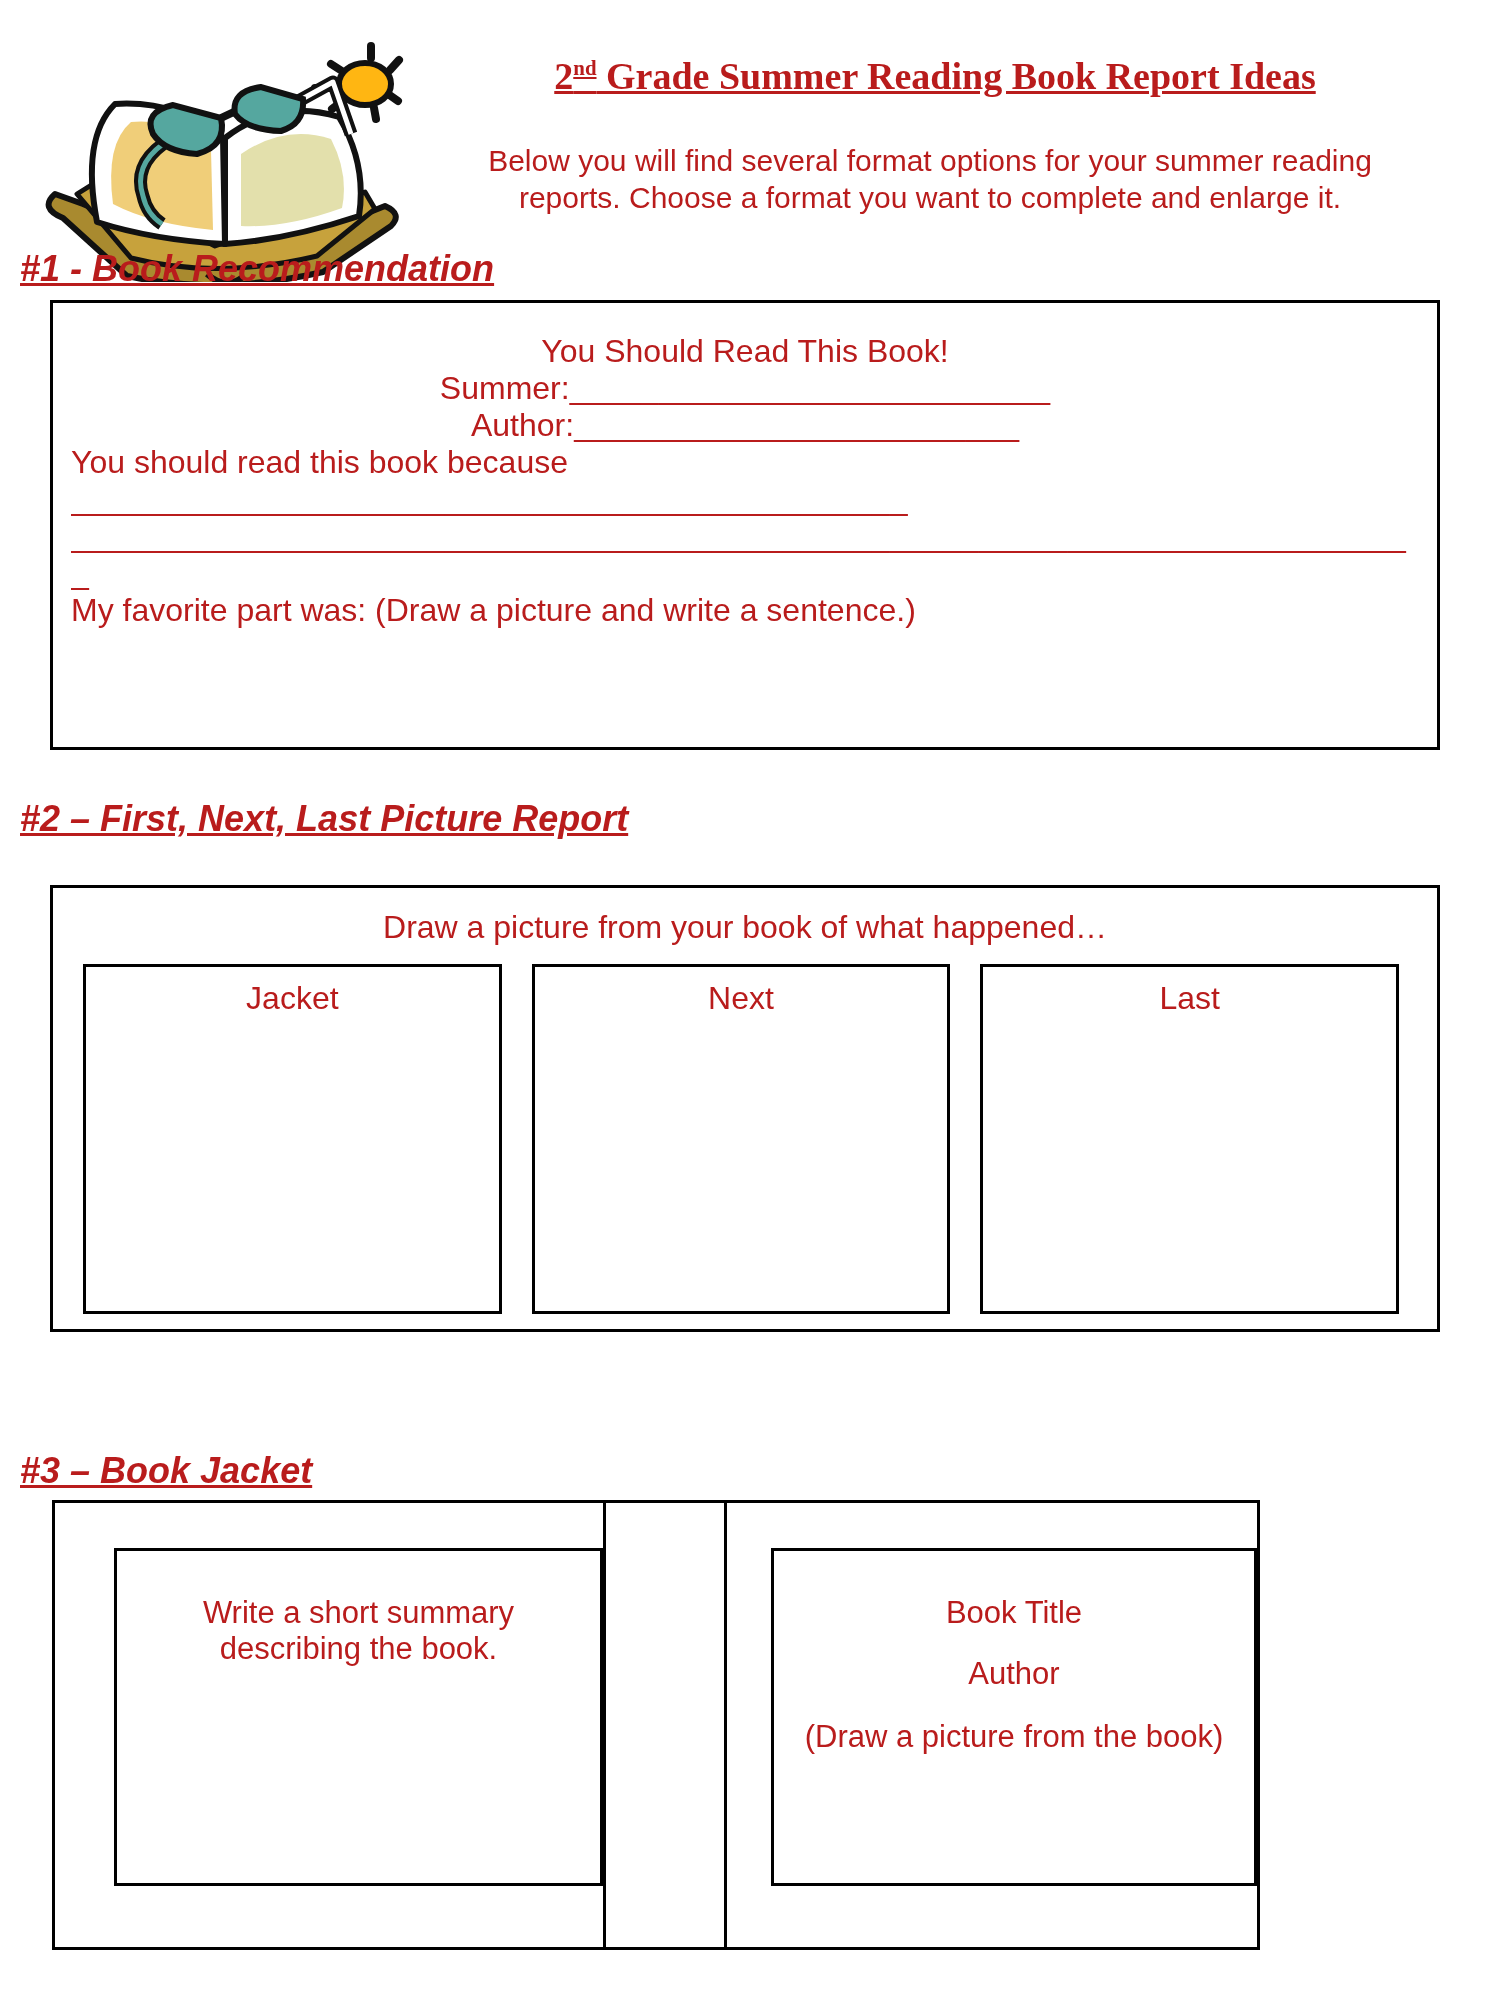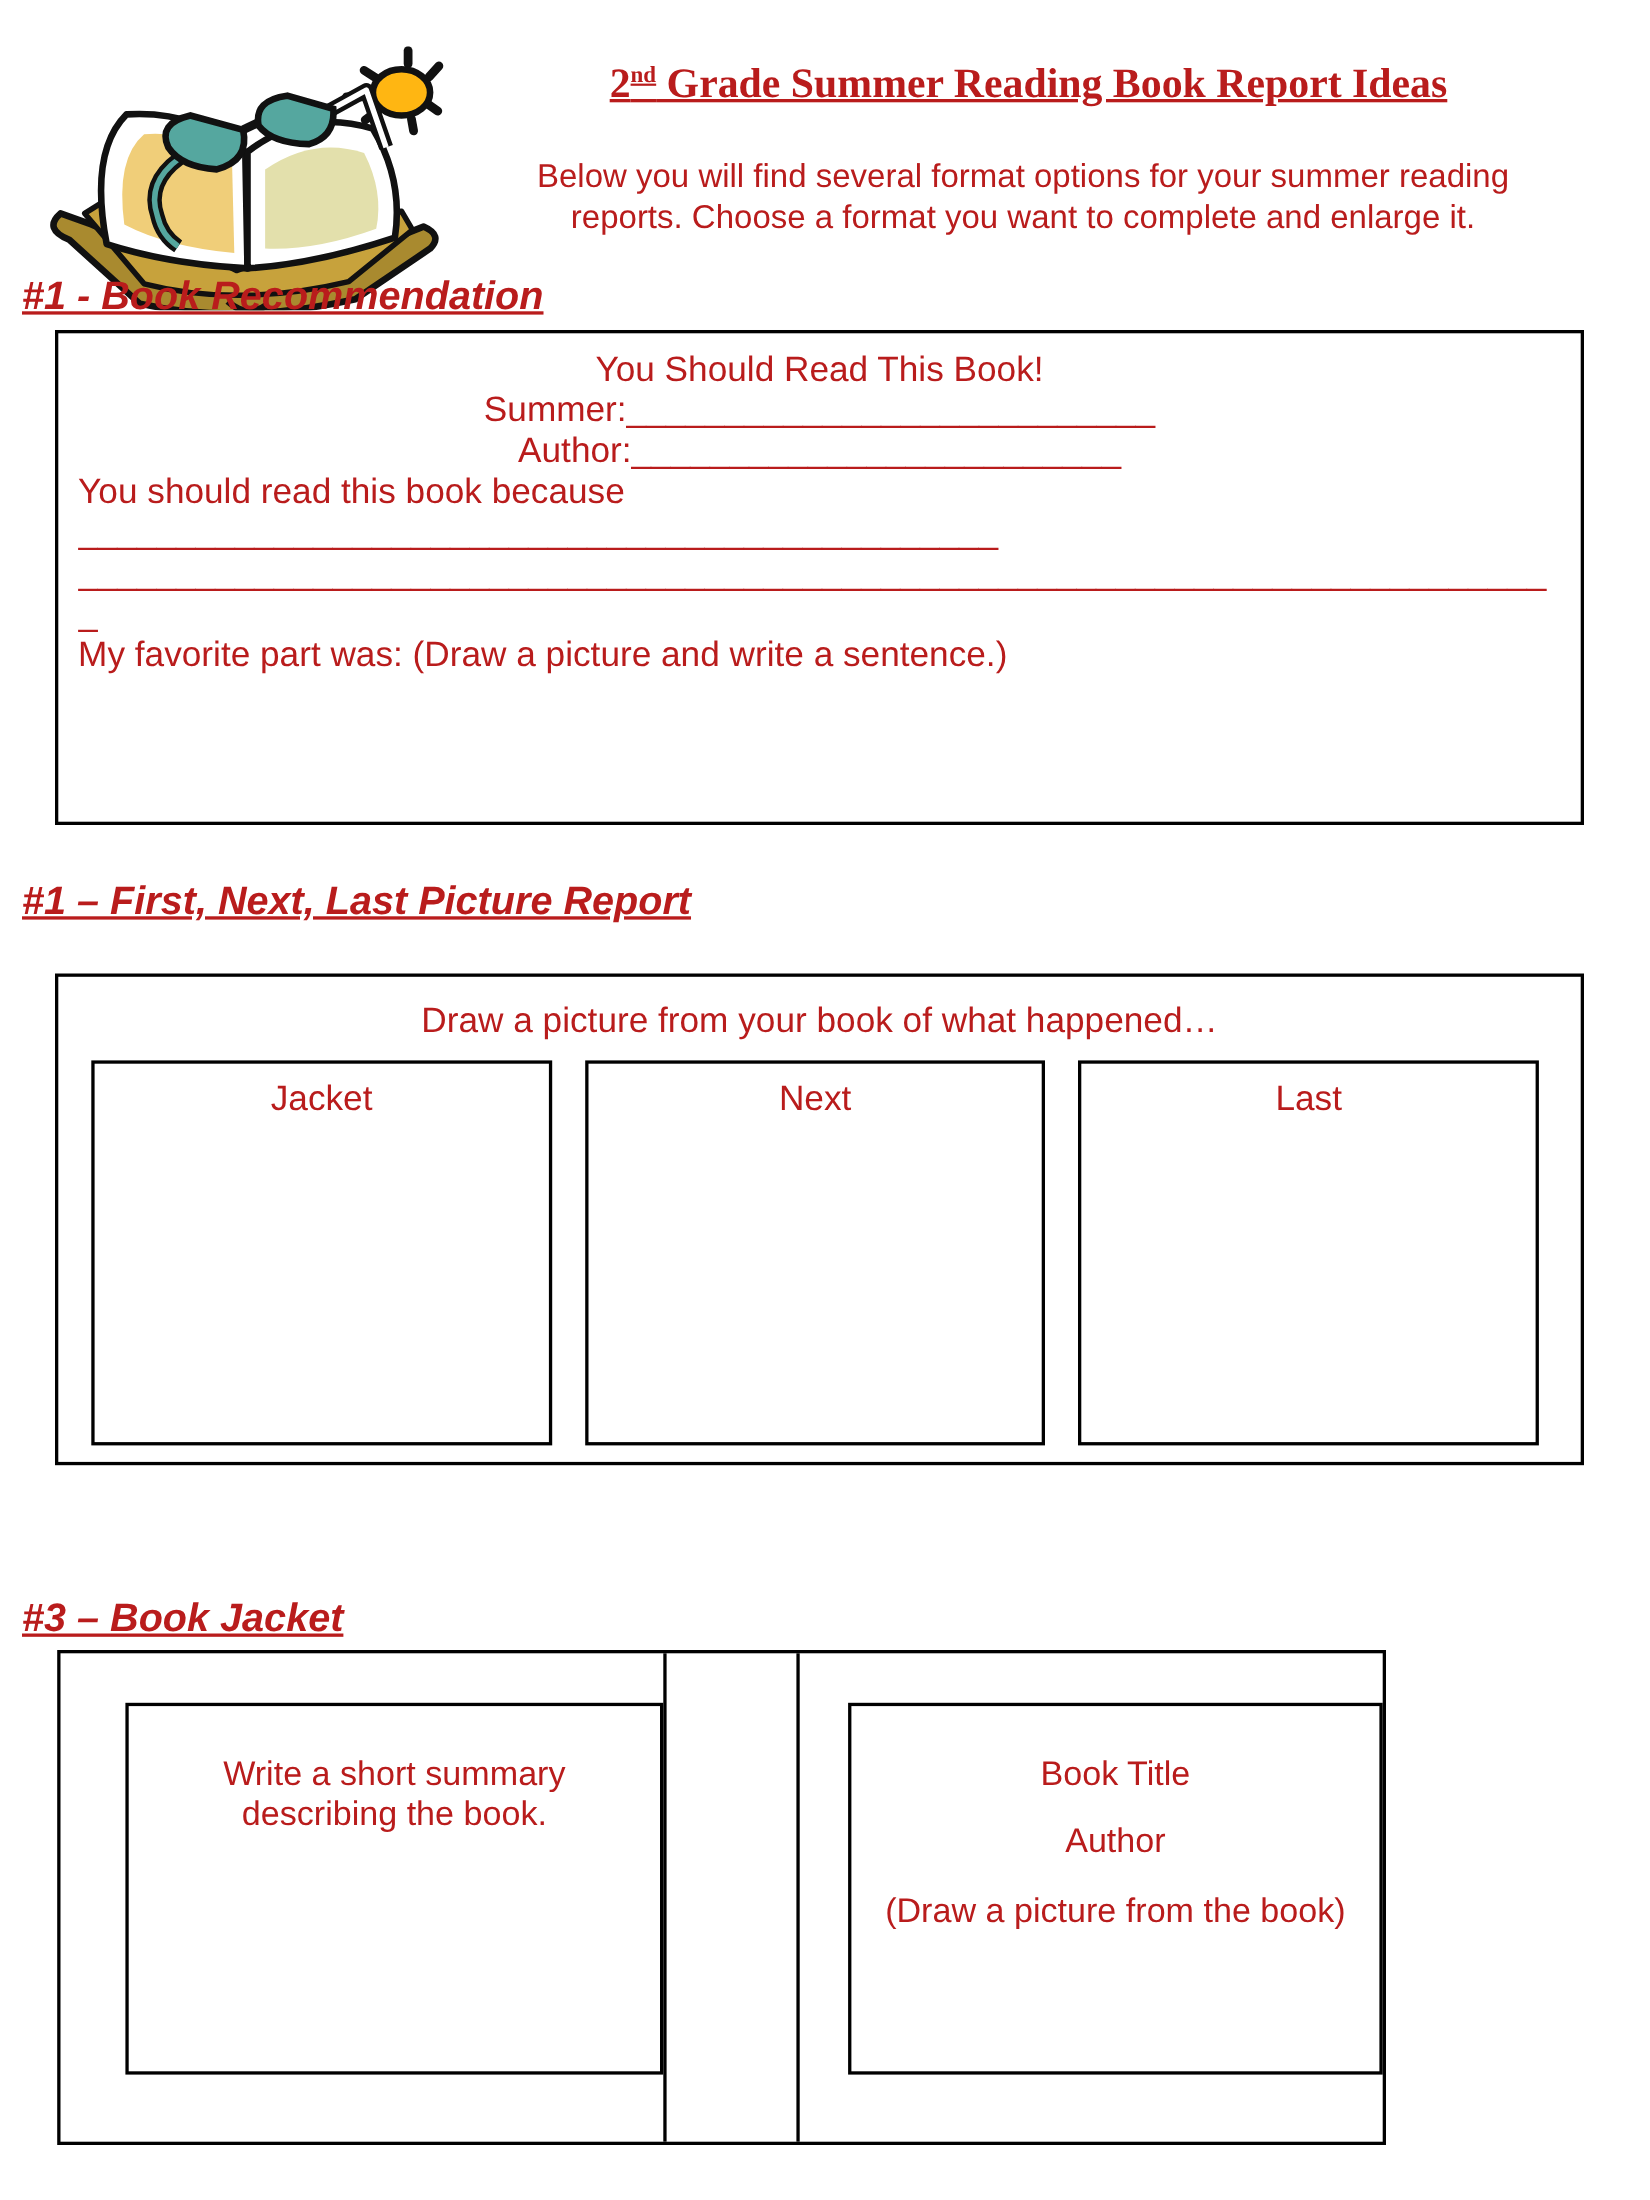--- a/index.html
+++ b/index.html
@@ -34,21 +34,21 @@
     text-decoration:underline;
   }
   .h-1{top:248px;}
   .h-2{top:798px;}
   .h-3{top:1450px;}
   
   .box{
     position:absolute;left:50px;width:1390px;
     border:3px solid #000;box-sizing:border-box;background:#fff;
   }
-  .box1{top:300px;height:450px;padding:4px 18px;font-size:32px;}
+  .box1{top:300px;height:450px;padding:20px 18px;font-size:32px;}
   .box1 p{margin:0;line-height:37px;}
   .center{text-align:center;}
   .box1 .headline{margin-top:10px;}
   .row-title{margin-top:27px;}
   .row-author{margin-top:26px;}
   .because{margin-top:21px;}
   .blank{white-space:nowrap;overflow:hidden;}
   .blank-1{margin-top:11px;}
   .blank-2{margin-top:32px;}
   .blank-3{margin-top:0;}
@@ -136,21 +136,21 @@
     <p class="center headline">You Should Read This Book!</p>
     <p class="center row-title blank"><span>Summer:</span><span>___________________________</span></p>
     <p class="center row-author blank"><span>Author:</span><span>_________________________</span></p>
     <p class="because">You should read this book because</p>
     <p class="blank blank-1">_______________________________________________</p>
     <p class="blank blank-2">___________________________________________________________________________</p>
     <p class="blank blank-3">_</p>
     <p class="favorite">My favorite part was: (Draw a picture and write a sentence.)</p>
   </div>
 
-  <h2 class="sec-heading h-2">#1 – First, Next, Last Picture Report</h2>
+  <h2 class="sec-heading h-2">#2 – First, Next, Last Picture Report</h2>
   <div class="box box2">
     <p class="prompt">Draw a picture from your book of what happened…</p>
     <div class="panels">
       <div class="panel">
         <span>Jacket</span>
       </div>
       <div class="panel">
         <span>Next</span>
       </div>
       <div class="panel">

